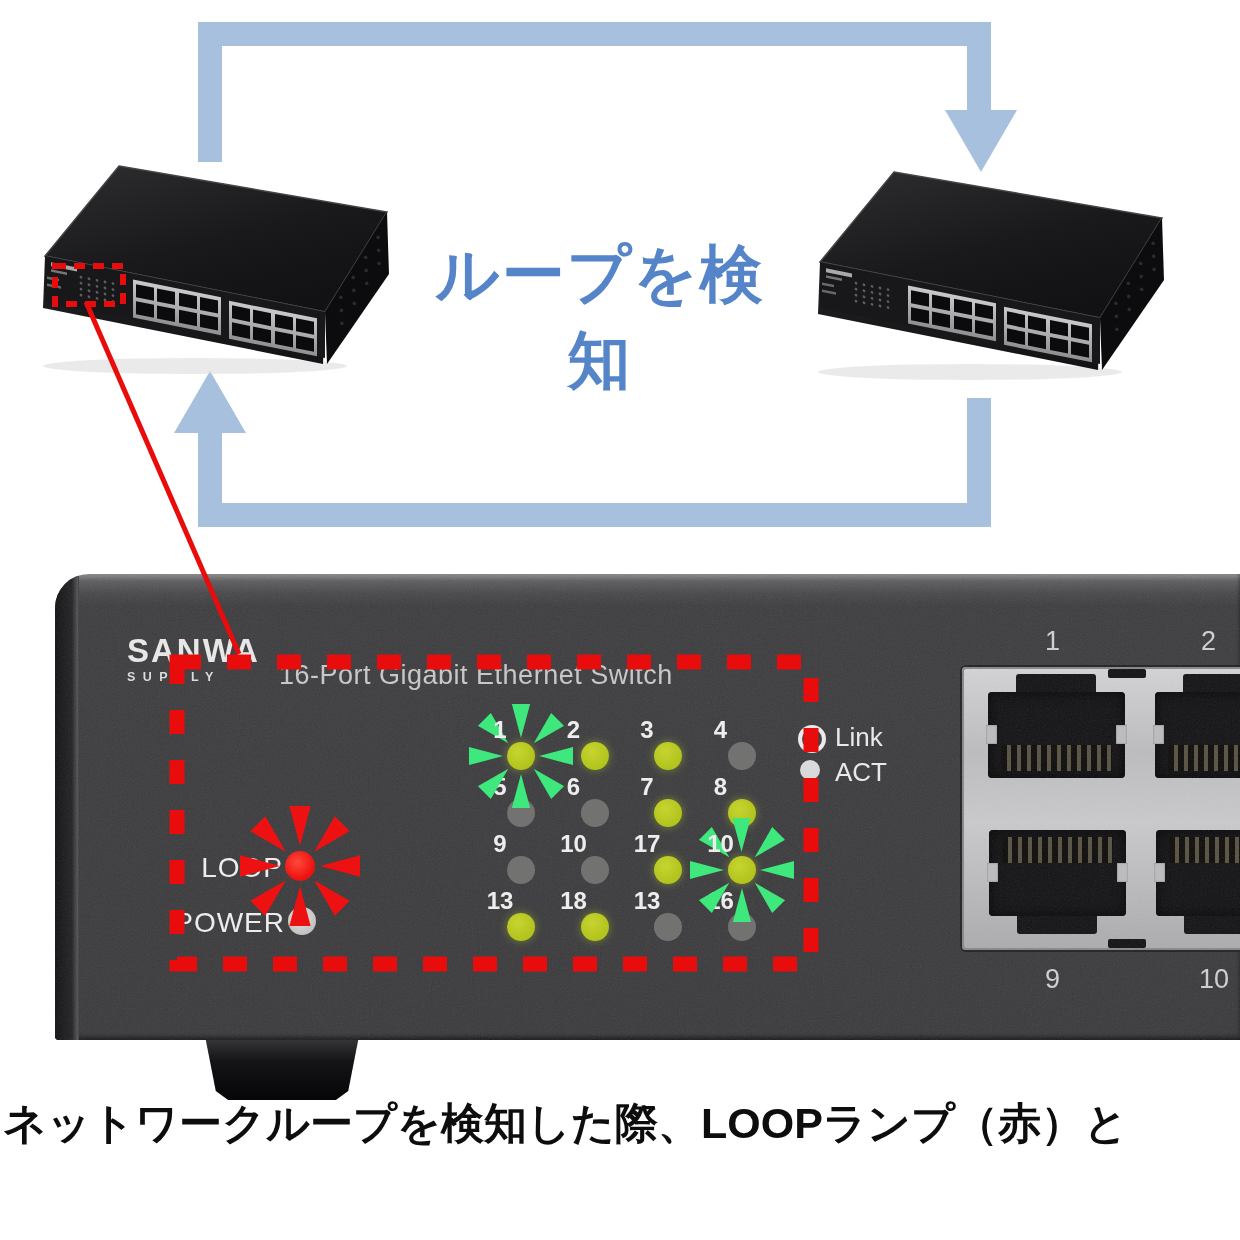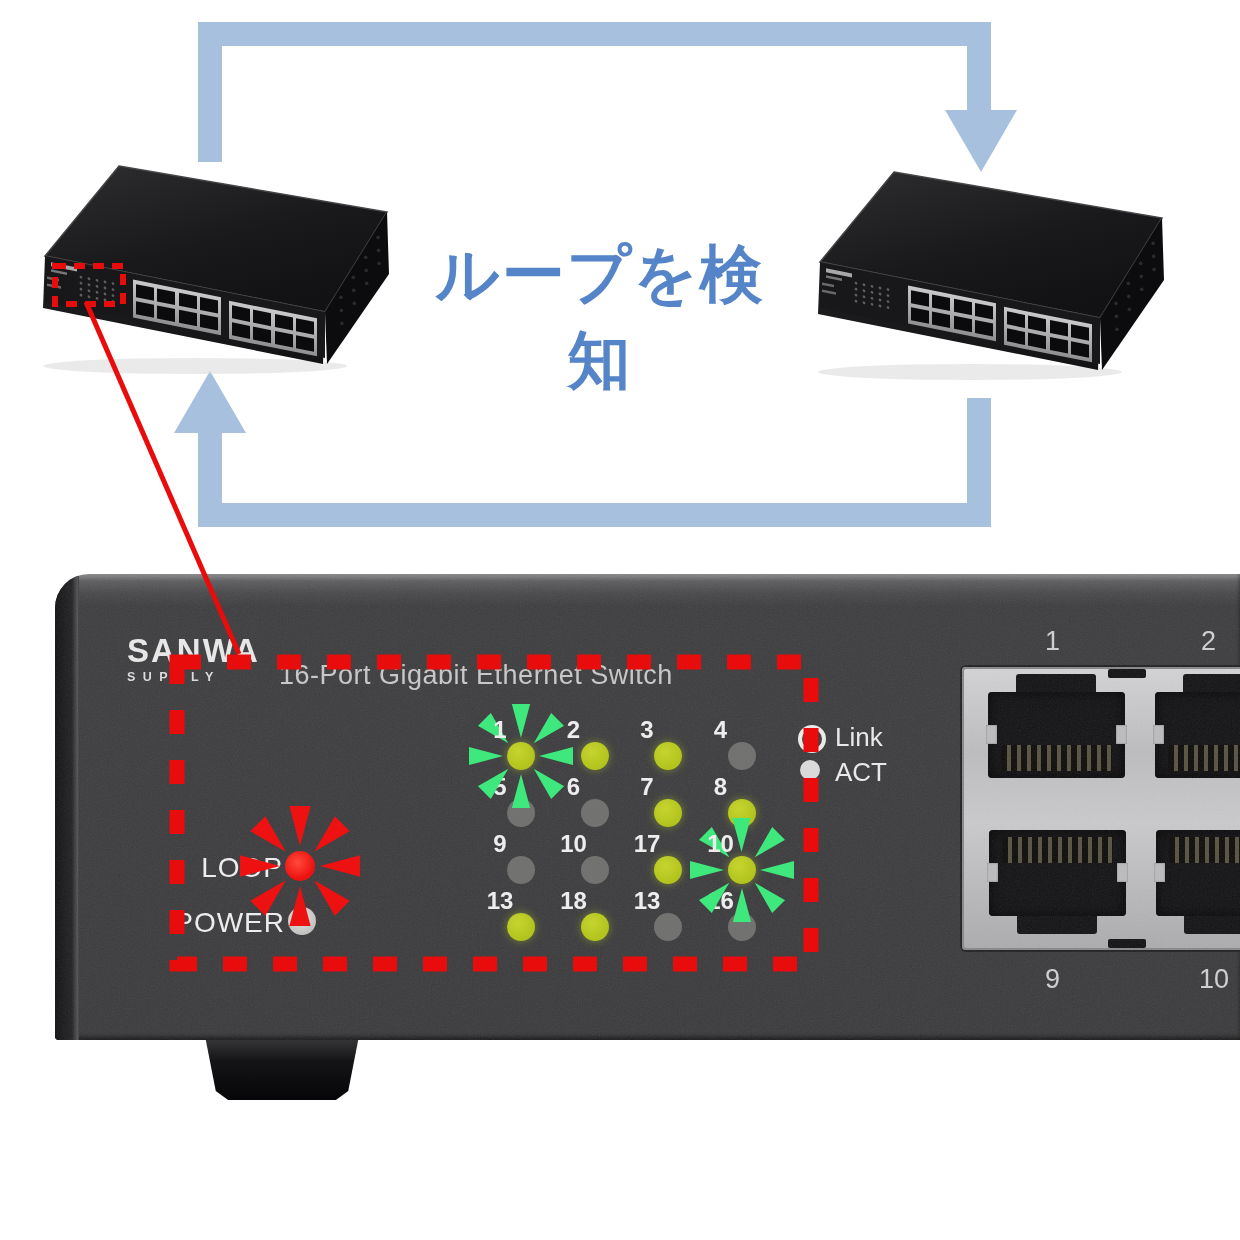--- a/index.html
+++ b/index.html
@@ -339,15 +339,16 @@
   </svg>
 
   <svg id="dash-rect-svg" width="1185" height="466">
     <rect x="122" y="88" width="634" height="302" fill="none" style="stroke:var(--annot-red)" stroke-width="15" stroke-dasharray="24 26"></rect>
   </svg>
 </div>
 
 <div id="foot"></div>
 
 <div id="caption">
+  <div>ネットワークループを検知した際、LOOPランプ（赤）と</div>
 </div>
 
 </div>
 
 </body></html>

